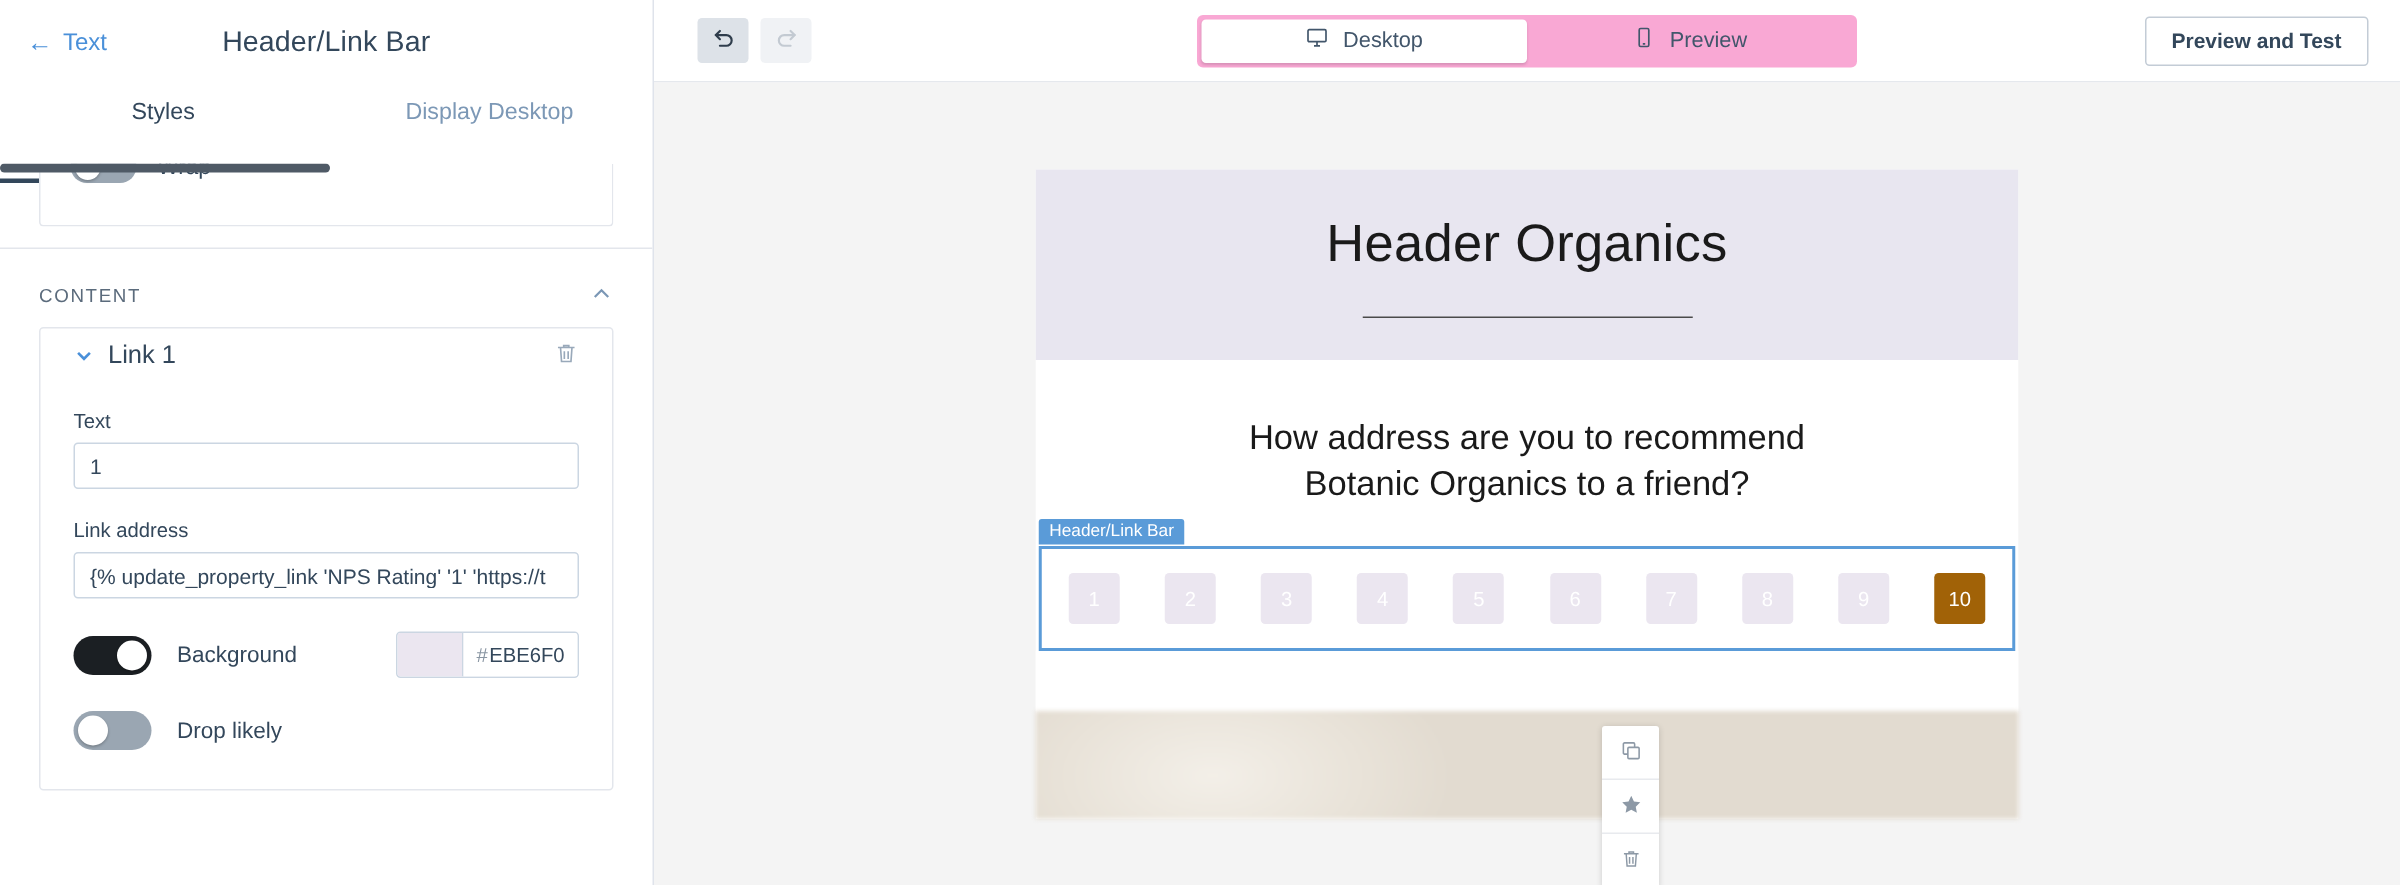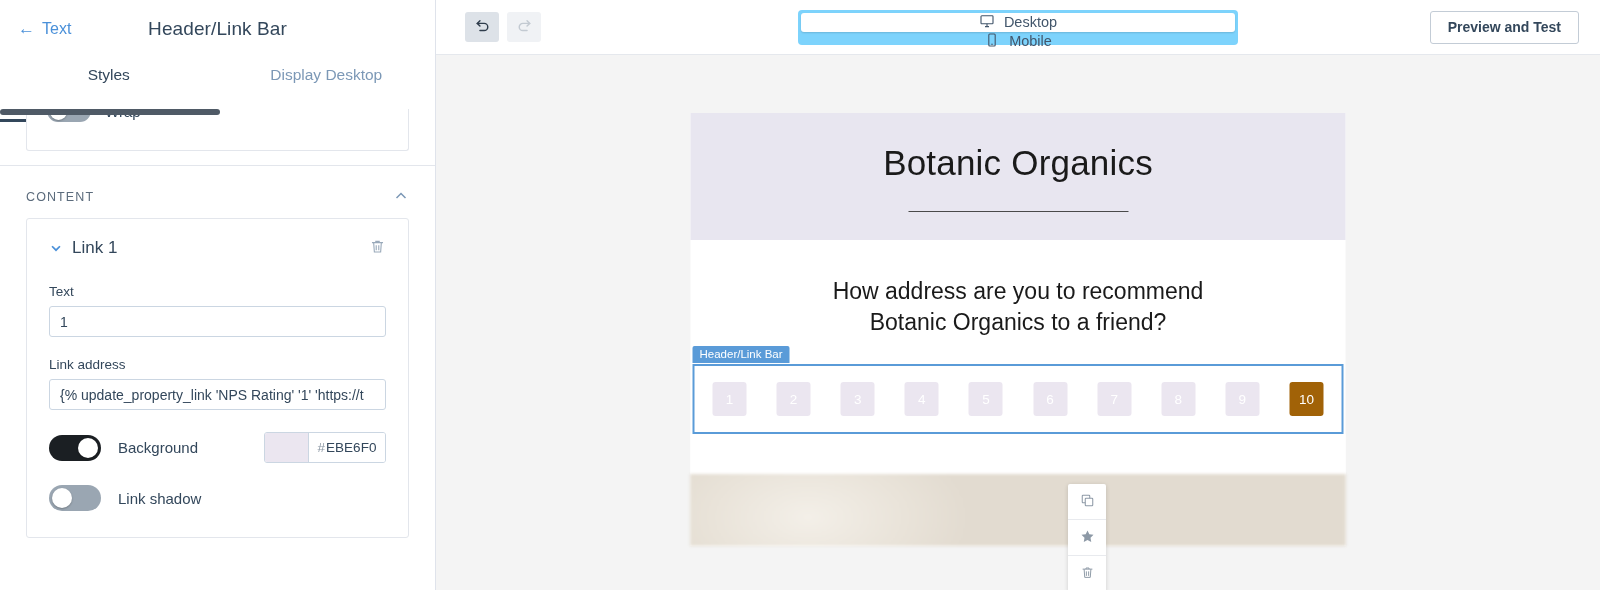--- a/index.html
+++ b/index.html
@@ -84,21 +84,21 @@
     padding: 22px 26px 14px 26px;
   }
   .section-title {
     font-size: 12.5px; letter-spacing: 1.1px; color: #5b6b7c;
     text-transform: uppercase;
   }
   .chev-up { color: #7c98b6; display: flex; }
 
   .card {
     margin: 0 26px; border: 1px solid #e3e6ec; border-radius: 3px;
-    background: #fff; padding: 19px 22px 26px 22px;
+    background: #fff; padding: 8px 22px 26px 22px;
   }
   .card-head {
     display: flex; align-items: center; justify-content: space-between;
     margin-bottom: 26px;
   }
   .card-head-left { display: flex; align-items: center; gap: 9px; }
   .card-title { font-size: 17px; color: #33475b; font-weight: 500; }
   .chev-dn { color: #4a90d9; display: flex; }
   .trash-btn { background: none; border: none; cursor: pointer; color: #99a9ba; display: flex; }
 
@@ -158,22 +158,22 @@
   .hist-btn {
     width: 34px; height: 30px; border-radius: 3px; border: none;
     display: flex; align-items: center; justify-content: center;
     cursor: pointer;
   }
   .hist-btn.undo { background: #dde2e8; color: #2f3d4c; }
   .hist-btn.redo { background: #f0f2f5; color: #c3cad2; }
 
   .devtoggle {
     position: absolute; left: 50%; transform: translateX(-50%);
-    display: flex; background: #7dd3fc; border-radius: 4px;
-    padding: 3px; width: 440px; height: 35px; flex-direction: column;
+    display: flex; background: #f9a8d4; border-radius: 4px;
+    padding: 3px; width: 440px; height: 35px;
   }
   .dev-opt {
     flex: 1; display: flex; align-items: center; justify-content: center;
     gap: 9px; font-size: 14.5px; color: #42566b; border-radius: 3px;
     cursor: pointer; background: none; border: none;
     font-family: "Liberation Sans", sans-serif;
   }
   .dev-opt.active { background: #fff; box-shadow: 0 1px 2px rgba(0,0,0,.14); }
 
   .preview-btn {
@@ -345,21 +345,21 @@
               <span>EBE6F0</span>
             </div>
           </div>
         </div>
 
         <div class="toggle-row">
           <div class="toggle-left">
             <div class="switch off">
               <div class="knob"></div>
             </div>
-            <span class="switch-label">Link shadow</span>
+            <span class="switch-label">Drop likely</span>
           </div>
         </div>
       </div>
 
     </div>
   </aside>
 
   <section class="right">
 
     <div class="topbar">
@@ -392,33 +392,33 @@
           </span>
           <span>Desktop</span>
         </button>
         <button class="dev-opt">
           <span>
             <svg width="16" height="16" viewBox="0 0 20 20" fill="none" stroke="currentColor" stroke-width="1.4">
               <rect x="6" y="2.5" width="8" height="15" rx="1.2"></rect>
               <path d="M9 15.3h2"></path>
             </svg>
           </span>
-          <span>Mobile</span>
+          <span>Preview</span>
         </button>
       </div>
 
       <button class="preview-btn">Preview and Test</button>
     </div>
 
     <div class="canvas">
 
       <div class="email">
 
         <div class="email-header" style="background: rgb(232, 230, 240);">
-          <div class="brand">Botanic Organics</div>
+          <div class="brand">Header Organics</div>
           <div class="brand-rule"></div>
         </div>
 
         <div class="email-q">
           <div>How address are you to recommend</div>
           <div>Botanic Organics to a friend?</div>
         </div>
 
         <div class="nps-wrap">
           <div class="nps-selected">

